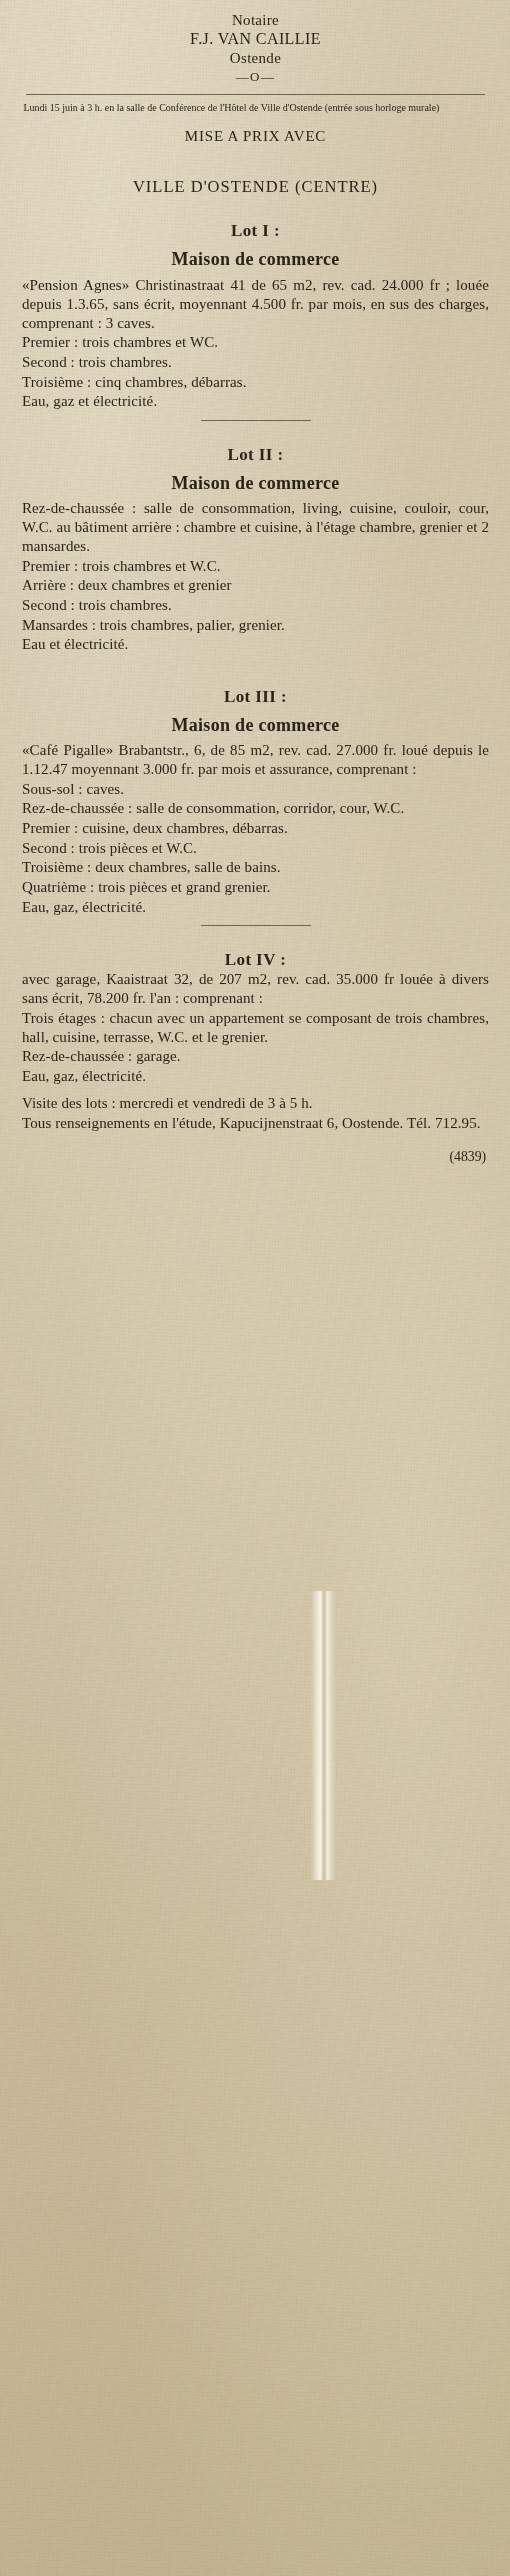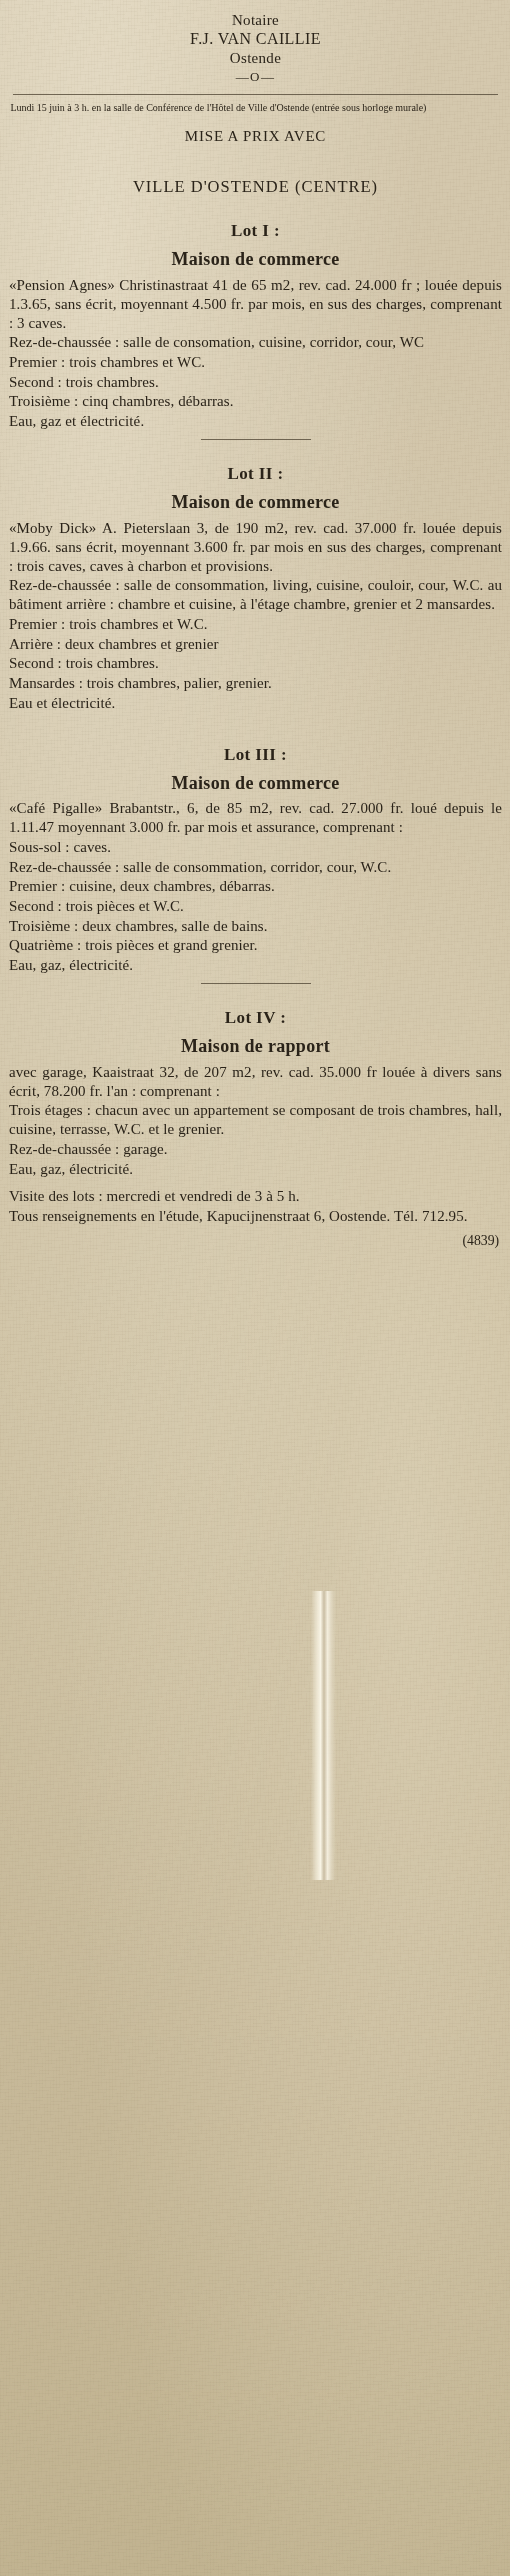--- a/index.html
+++ b/index.html
@@ -43,21 +43,21 @@
        rgba(200,188,162,0.9) 52%,
        rgba(246,241,226,0.9) 66%,
        rgba(228,220,198,0.6) 84%,
        rgba(210,200,178,0) 100%);
     pointer-events: none;
     filter: blur(0.3px);
   }
   .content {
     position: relative;
     z-index: 3;
-    padding: 0 9px;
+    padding: 0 22px;
     color: #2a2319;
   }
   .ctr { text-align: center; }
   .title-line {
     font-size: 15px;
     letter-spacing: 0.3px;
     line-height: 1.35;
   }
   .head-block { padding-top: 9.6px; }
   .head-block .nm {
@@ -118,21 +118,21 @@
     text-align: justify;
     text-justify: inter-word;
     letter-spacing: 0.1px;
     font-family: Liberation Serif, serif;
   }
   p.para:last-child { margin-bottom: 0; }
   .sect { margin-bottom: 1.4px; }
   .footer-note {
     text-align: right;
     font-size: 13.8px;
-    margin-top: 7px;
+    margin-top: 16px;
     padding-right: 2.8px;
   }
   .spacer-sm { height: 6.9px; }
 </style>
 </head>
 <body>
 
 <div class="page">
   <div class="grain"></div>
   <div class="tear"></div>
@@ -153,61 +153,58 @@
     <div class="mise ctr">
       <div>MISE A PRIX AVEC</div>
     </div>
 
     <div class="ville ctr">VILLE D'OSTENDE (CENTRE)</div>
 
     <div class="sect">
       <div class="lot-title ctr">Lot I :</div>
       <div class="lot-sub ctr">Maison de commerce</div>
       <p class="para">«Pension Agnes» Christinastraat 41 de 65 m2, rev. cad. 24.000 fr ; louée depuis 1.3.65, sans écrit, moyennant 4.500 fr. par mois, en sus des charges, comprenant : 3 caves.</p>
-      <p class="para">Rez-de-chaussée : salle de consomation, cuisine, corridor, cour, WC</p>
       <p class="para">Premier : trois chambres et WC.</p>
       <p class="para">Second : trois chambres.</p>
       <p class="para">Troisième : cinq chambres, débarras.</p>
       <p class="para">Eau, gaz et électricité.</p>
     </div>
 
     <hr class="rule short">
 
     <div class="sect">
       <div class="lot-title ctr">Lot II :</div>
       <div class="lot-sub ctr">Maison de commerce</div>
-      <p class="para">«Moby Dick» A. Pieterslaan 3, de 190 m2, rev. cad. 37.000 fr. louée depuis 1.9.66. sans écrit, moyennant 3.600 fr. par mois en sus des charges, comprenant : trois caves, caves à charbon et provisions.</p>
       <p class="para">Rez-de-chaussée : salle de consommation, living, cuisine, couloir, cour, W.C. au bâtiment arrière : chambre et cuisine, à l'étage chambre, grenier et 2 mansardes.</p>
       <p class="para">Premier : trois chambres et W.C.</p>
       <p class="para">Arrière : deux chambres et grenier</p>
       <p class="para">Second : trois chambres.</p>
       <p class="para">Mansardes : trois chambres, palier, grenier.</p>
       <p class="para">Eau et électricité.</p>
     </div>
 
     <div class="spacer-sm"></div>
 
     <div class="sect">
       <div class="lot-title ctr">Lot III :</div>
       <div class="lot-sub ctr">Maison de commerce</div>
-      <p class="para">«Café Pigalle» Brabantstr., 6, de 85 m2, rev. cad. 27.000 fr. loué depuis le 1.11.47 moyennant 3.000 fr. par mois et assurance, comprenant :</p>
+      <p class="para">«Café Pigalle» Brabantstr., 6, de 85 m2, rev. cad. 27.000 fr. loué depuis le 1.12.47 moyennant 3.000 fr. par mois et assurance, comprenant :</p>
       <p class="para">Sous-sol : caves.</p>
       <p class="para">Rez-de-chaussée : salle de consommation, corridor, cour, W.C.</p>
       <p class="para">Premier : cuisine, deux chambres, débarras.</p>
       <p class="para">Second : trois pièces et W.C.</p>
       <p class="para">Troisième : deux chambres, salle de bains.</p>
       <p class="para">Quatrième : trois pièces et grand grenier.</p>
       <p class="para">Eau, gaz, électricité.</p>
     </div>
 
     <hr class="rule short">
 
     <div class="sect">
       <div class="lot-title ctr">Lot IV :</div>
-      <div class="lot-sub ctr">Maison de rapport</div>
       <p class="para">avec garage, Kaaistraat 32, de 207 m2, rev. cad. 35.000 fr louée à divers sans écrit, 78.200 fr. l'an : comprenant :</p>
       <p class="para">Trois étages : chacun avec un appartement se composant de trois chambres, hall, cuisine, terrasse, W.C. et le grenier.</p>
       <p class="para">Rez-de-chaussée : garage.</p>
       <p class="para">Eau, gaz, électricité.</p>
     </div>
 
     <div class="spacer-sm"></div>
 
     <div class="sect">
       <p class="para">Visite des lots : mercredi et vendredi de 3 à 5 h.</p>

